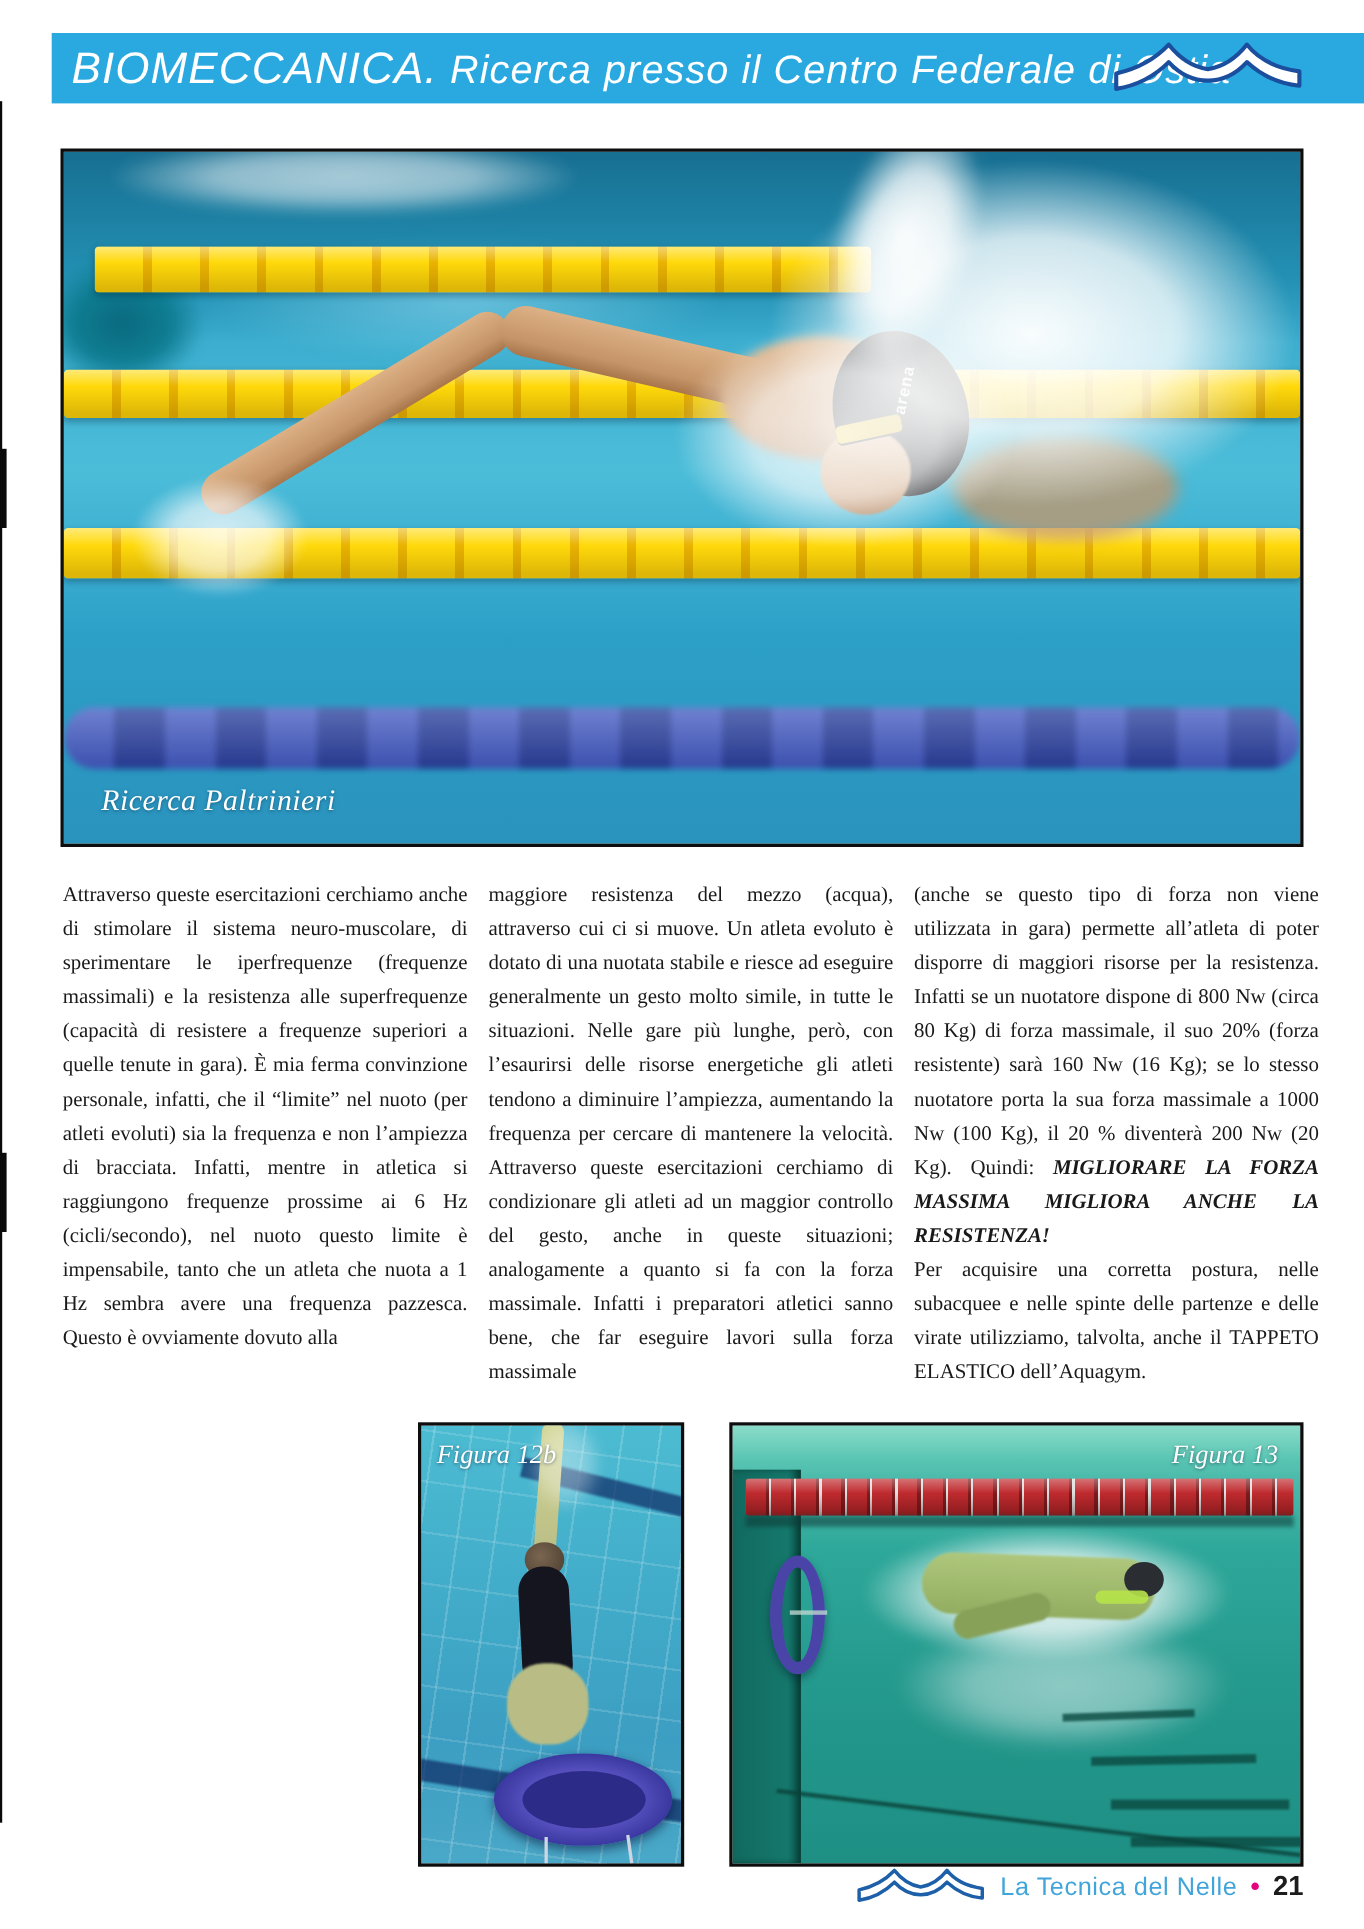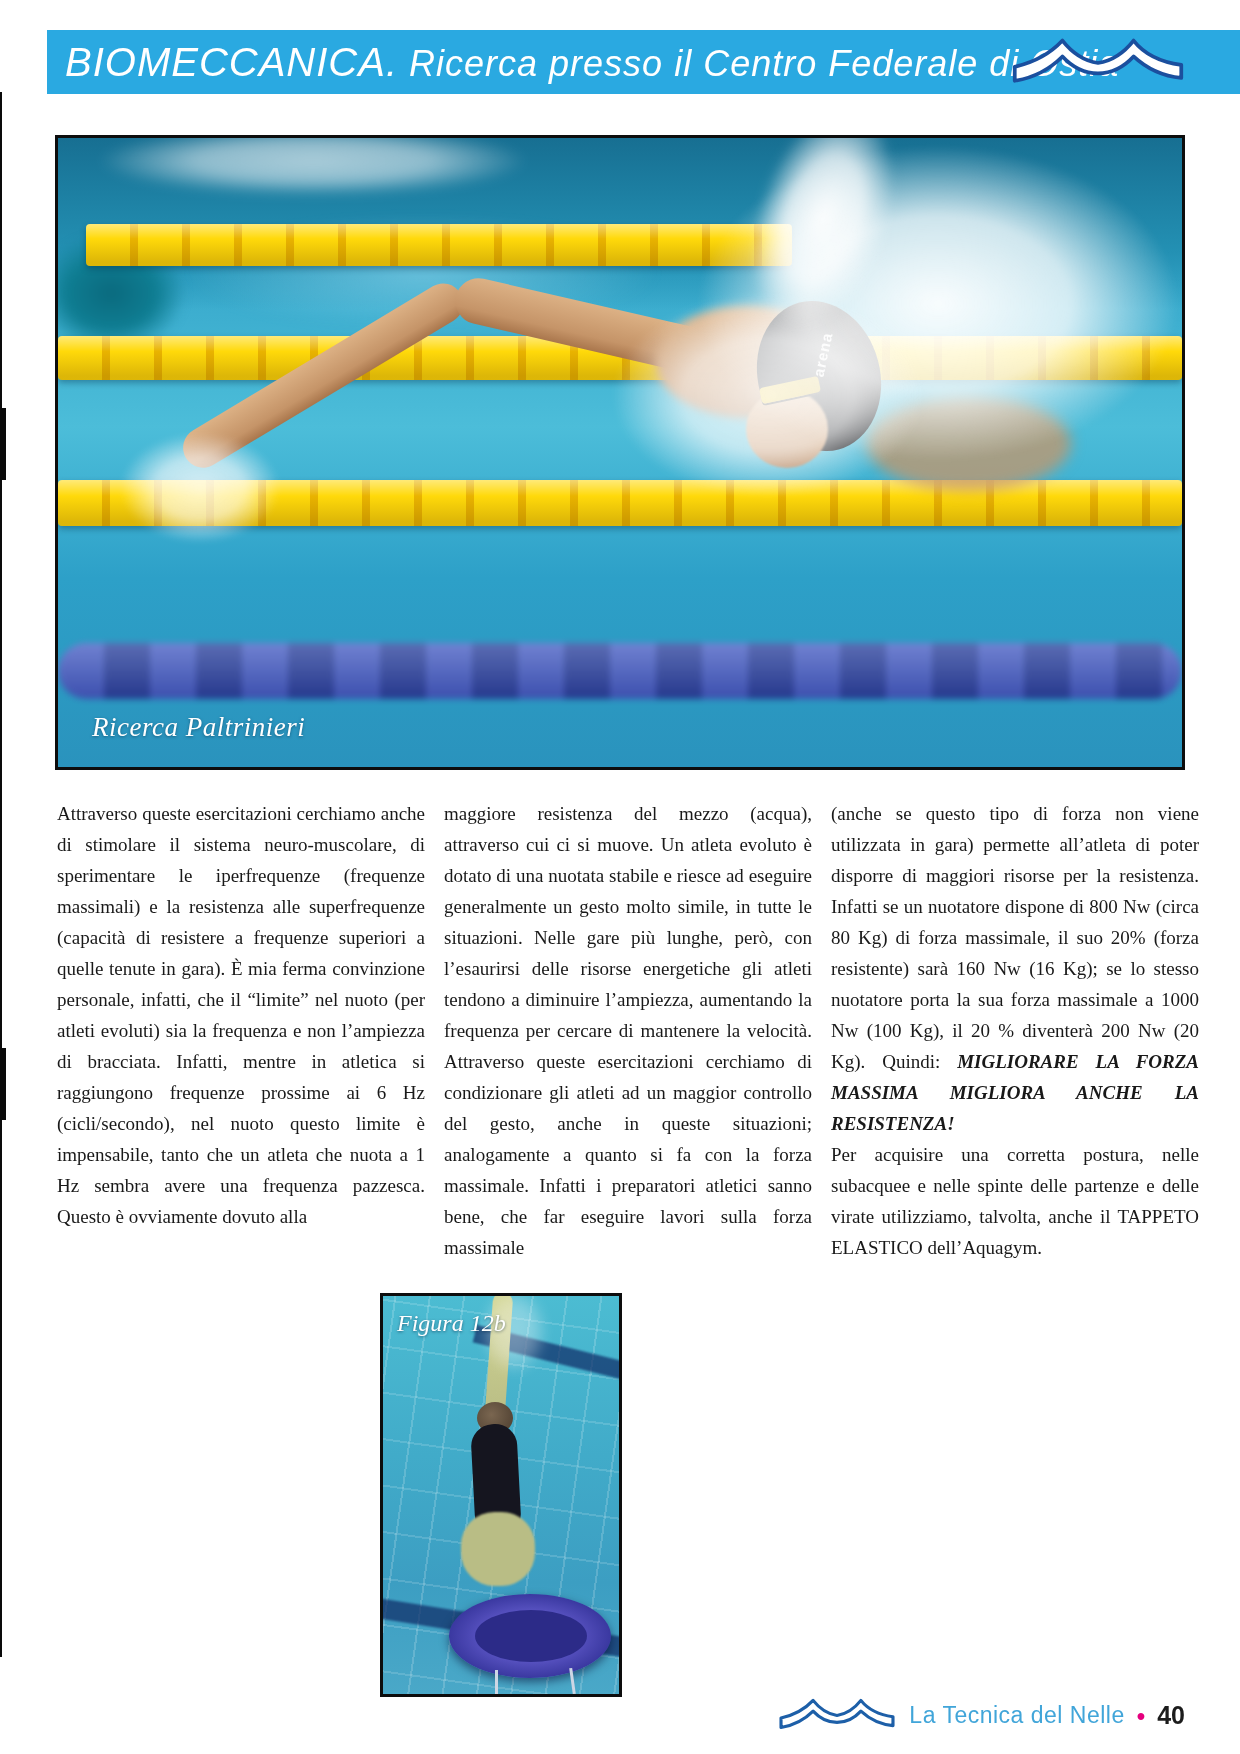--- a/index.html
+++ b/index.html
@@ -129,23 +129,43 @@
     <div class="leg" style="left:112px;top:374px;height:24px;"></div>
     <div class="leg" style="left:188px;top:372px;height:26px;transform:rotate(-8deg);"></div>
     <div class="abs" style="left:106px;top:-4px;width:20px;height:126px;border-radius:10px;background:linear-gradient(180deg,#d2d694,#b9bd85);transform:rotate(4deg);filter:blur(.5px);"></div>
     <div class="abs" style="left:94px;top:106px;width:36px;height:32px;border-radius:50%;background:radial-gradient(circle at 40% 40%,#7a6650,#4a3c2e);"></div>
     <div class="abs" style="left:90px;top:128px;width:46px;height:112px;border-radius:22px;background:#15151f;transform:rotate(-3deg);"></div>
     <div class="abs" style="left:78px;top:216px;width:74px;height:74px;border-radius:45%;background:#b9bd85;filter:blur(1px);"></div>
     <div class="foam" style="left:96px;top:-10px;width:70px;height:90px;opacity:.4;filter:blur(5px);"></div>
     <div class="fig-caption cap-left">Figura 12b</div>
   </div>
 
+  <div class="fig" id="fig13">
+    <div class="abs" style="left:0;top:0;width:100%;height:46px;background:linear-gradient(180deg,#8adcc9,#57c4b2 70%,rgba(87,196,178,0));"></div>
+    <div class="abs" style="left:0;top:40px;width:62px;height:358px;background:linear-gradient(90deg,#11695e,#15786c 80%,#0d5a50);box-shadow:inset -4px 0 6px rgba(0,30,25,.5);"></div>
+    <div class="abs" style="left:12px;top:48px;width:498px;height:34px;border-radius:3px;background-image:linear-gradient(180deg,rgba(255,255,255,.35),rgba(0,0,0,0) 40%,rgba(40,0,0,.3) 90%),repeating-linear-gradient(90deg,#bf2a2e 0 18px,#7e1b1e 18px 21px,#dedede 21px 23px);"></div>
+    <div class="abs" style="left:12px;top:82px;width:498px;height:10px;background:#0e3a36;opacity:.55;filter:blur(2px);"></div>
+    <div class="abs" style="left:34px;top:118px;width:50px;height:108px;border-radius:50%;border:11px solid #4a43a8;box-sizing:border-box;box-shadow:0 4px 8px rgba(0,20,40,.4);"></div>
+    <div class="abs" style="left:52px;top:168px;width:34px;height:4px;background:#bcd6cf;opacity:.8;"></div>
+    <div class="foam" style="left:118px;top:92px;width:335px;height:122px;opacity:.92;filter:blur(4px);"></div>
+    <div class="foam" style="left:148px;top:178px;width:305px;height:118px;opacity:.5;filter:blur(7px);"></div>
+    <div class="abs" style="left:172px;top:118px;width:212px;height:56px;border-radius:30px;background:linear-gradient(180deg,#aec77c,#92ad60);filter:blur(1px);transform:rotate(2deg);"></div>
+    <div class="abs" style="left:200px;top:160px;width:90px;height:26px;border-radius:14px;background:#87a158;filter:blur(1px);transform:rotate(-14deg);"></div>
+    <div class="abs" style="left:356px;top:124px;width:36px;height:32px;border-radius:50%;background:#2a2e33;"></div>
+    <div class="abs" style="left:330px;top:150px;width:48px;height:12px;border-radius:6px;background:#b7e34a;opacity:.9;"></div>
+    <div class="stripe" style="left:300px;top:260px;width:120px;height:7px;background:#0b4a41;opacity:.8;transform:rotate(-2deg);"></div>
+    <div class="stripe" style="left:326px;top:300px;width:150px;height:8px;background:#0b4a41;opacity:.8;transform:rotate(-1deg);"></div>
+    <div class="stripe" style="left:344px;top:340px;width:162px;height:9px;background:#0b4a41;opacity:.8;"></div>
+    <div class="stripe" style="left:362px;top:374px;width:170px;height:9px;background:#0b4a41;opacity:.8;"></div>
+    <div class="stripe" style="left:40px;top:330px;width:480px;height:4px;background:#0a423a;opacity:.8;transform:rotate(7deg);transform-origin:left center;"></div>
+    <div class="fig-caption cap-right">Figura 13</div>
+  </div>
 
   <div id="footer">
     <svg width="120" height="39" viewBox="0 0 190 62">
       <path d="M6 50 L6 35 C24 31 42 23 57 7 C68 21 82 29 95 31 C108 29 122 21 133 7 C144 21 162 30 184 33 L184 47 C163 45 147 37 133 24 C121 37 108 42 95 42 C82 42 69 37 57 24 C43 38 25 47 6 50 Z" fill="#ffffff" stroke="#1d5fa8" stroke-width="5" stroke-linejoin="round"></path>
     </svg>
     <span id="footer-name">La Tecnica del Nelle</span>
     <span id="footer-bullet">•</span>
-    <span id="footer-page">40</span>
+    <span id="footer-page">21</span>
   </div>
 
 </div>
 
 </body></html>

